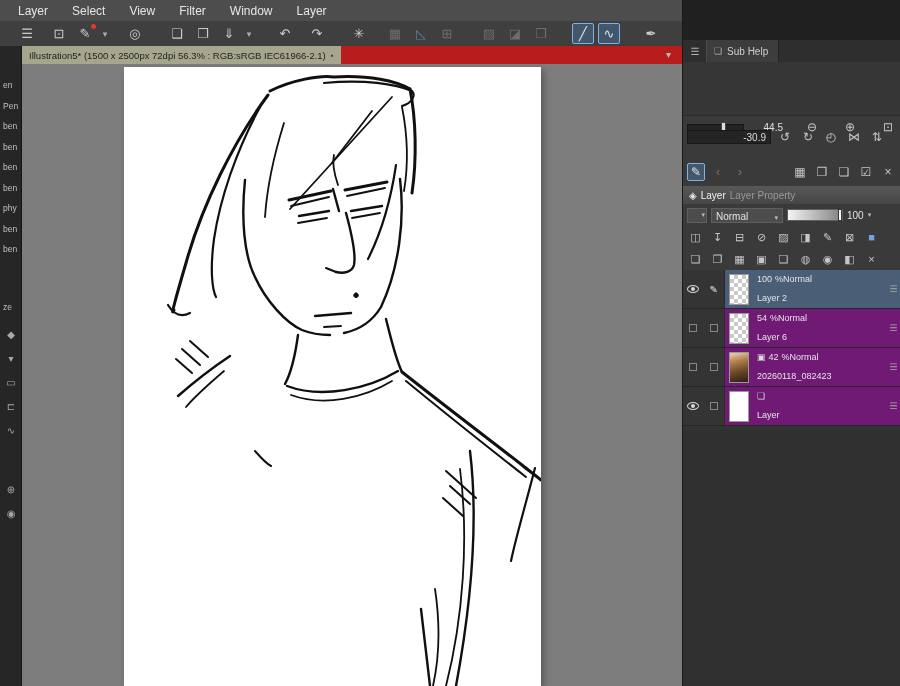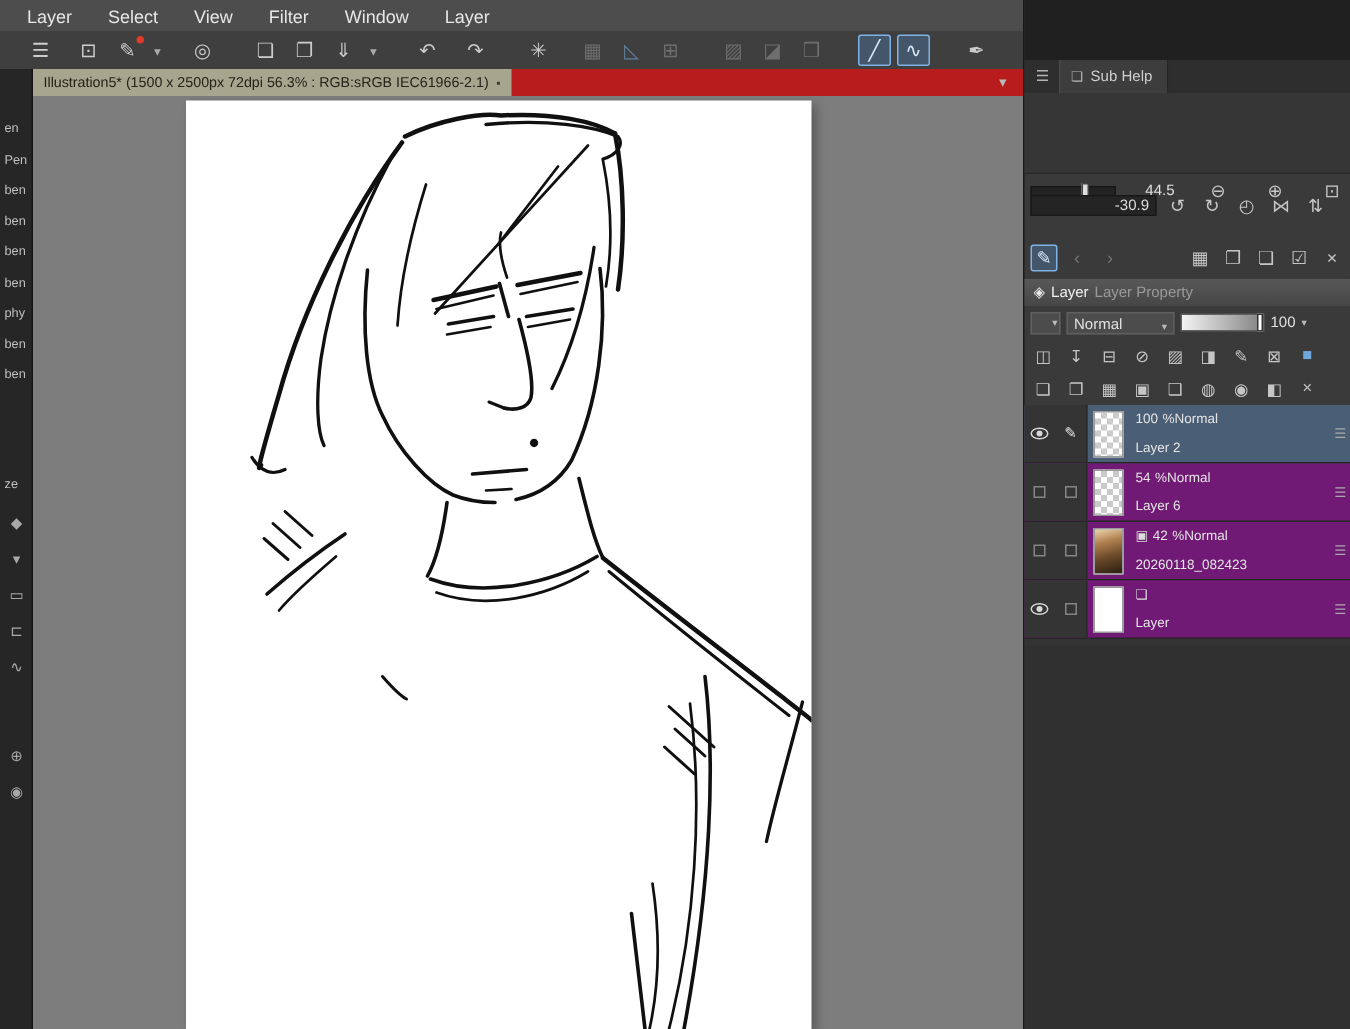--- a/index.html
+++ b/index.html
@@ -175,21 +175,21 @@
   <div id="leftstrip">
     <span class="lslabel">en</span>
     <span class="lslabel">Pen</span>
     <span class="lslabel">ben</span>
     <span class="lslabel">ben</span>
     <span class="lslabel">ben</span>
     <span class="lslabel">ben</span>
     <span class="lslabel">phy</span>
     <span class="lslabel">ben</span>
     <span class="lslabel">ben</span>
-    <span class="lslabel" style="margin-top:52px">ze</span>
+    <span class="lslabel" style="margin-top:37px">ze</span>
     <span class="lsicon">◆</span>
     <span class="lsicon">▾</span>
     <span class="lsicon">▭</span>
     <span class="lsicon">⊏</span>
     <span class="lsicon">∿</span>
     <span class="lsicon" style="margin-top:40px">⊕</span>
     <span class="lsicon">◉</span>
   </div>
 
   <div id="canvasarea">

